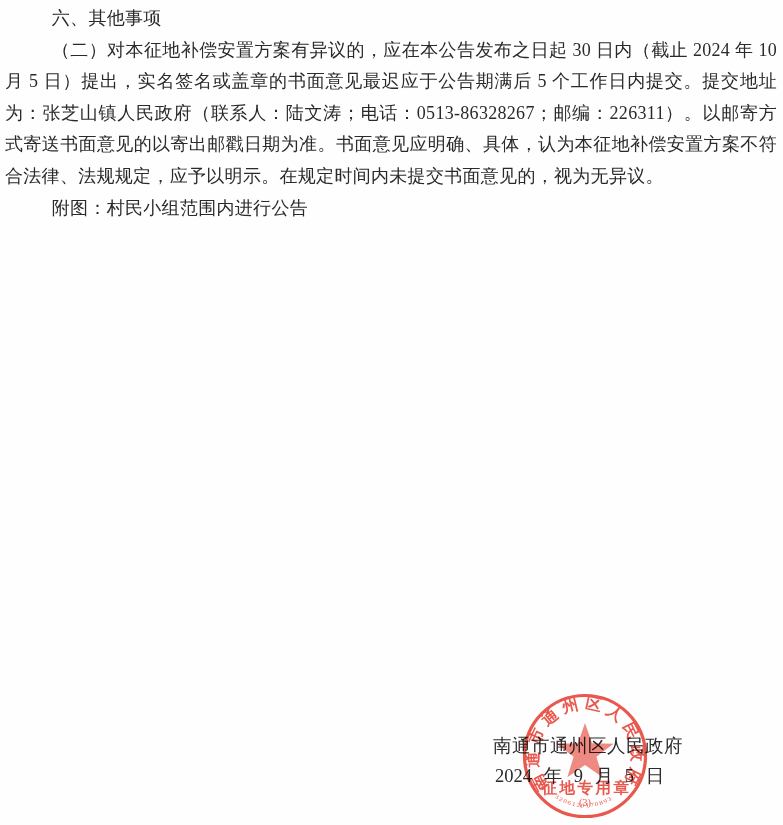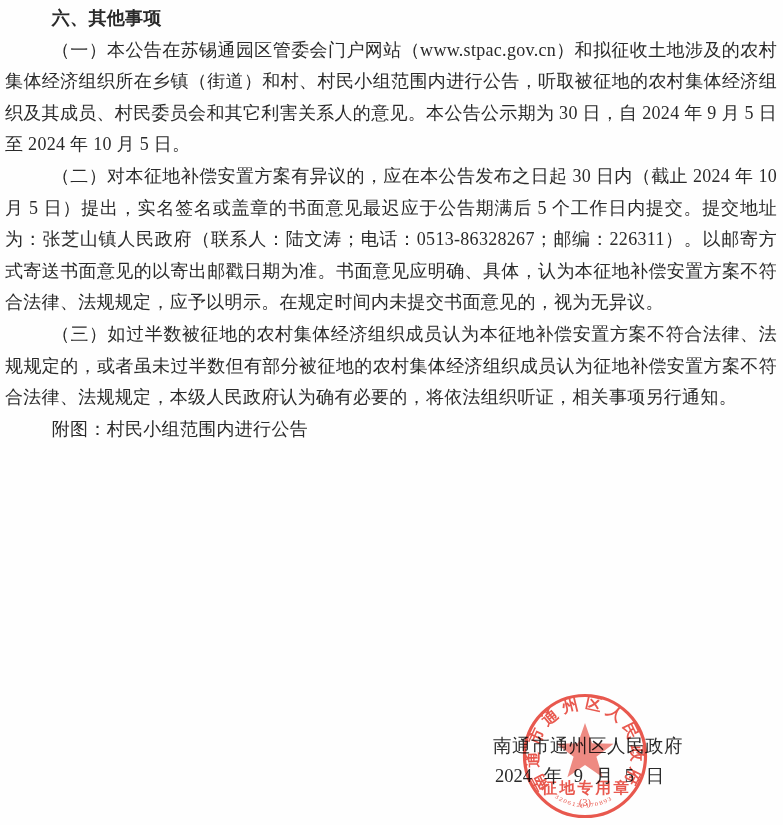--- a/index.html
+++ b/index.html
@@ -13,21 +13,21 @@
   }
   .content {
     position:absolute;
     left:5px; right:6px; top:3px;
     font-size:18px;
     line-height:31.6px;
     letter-spacing:0.3px;
     text-align:justify;
   }
   .content p { margin:0; text-indent:2.6em; }
-  .heading { font-weight:bold; }
+  .heading { font-weight:normal; }
   .attachment { margin-top:31.6px; }
   .sig-issuer {
     position:absolute; left:493px; top:733px;
     font-size:18.5px; letter-spacing:0.5px; white-space:nowrap;
   }
   .sig-date {
     position:absolute; left:495px; top:763px;
     font-size:18.5px; word-spacing:7px; white-space:nowrap;
   }
   .seal {
@@ -42,23 +42,21 @@
   .seal .index { font-size:10.5px; }
   .seal .serial { font-size:5.6px; letter-spacing:1px; }
 </style>
 </head>
 <body>
 
 <div class="page">
 
   <div class="content">
     <p class="heading">六、其他事项</p>
-    <p>（一）本公告在苏锡通园区管委会门户网站（www.stpac.gov.cn）和拟征收土地涉及的农村集体经济组织所在乡镇（街道）和村、村民小组范围内进行公告，听取被征地的农村集体经济组织及其成员、村民委员会和其它利害关系人的意见。本公告公示期为 30 日，自 2024 年 9 月 5 日至 2024 年 10 月 5 日。</p>
     <p>（二）对本征地补偿安置方案有异议的，应在本公告发布之日起 30 日内（截止 2024 年 10 月 5 日）提出，实名签名或盖章的书面意见最迟应于公告期满后 5 个工作日内提交。提交地址为：张芝山镇人民政府（联系人：陆文涛；电话：0513-86328267；邮编：226311）。以邮寄方式寄送书面意见的以寄出邮戳日期为准。书面意见应明确、具体，认为本征地补偿安置方案不符合法律、法规规定，应予以明示。在规定时间内未提交书面意见的，视为无异议。</p>
-    <p>（三）如过半数被征地的农村集体经济组织成员认为本征地补偿安置方案不符合法律、法规规定的，或者虽未过半数但有部分被征地的农村集体经济组织成员认为征地补偿安置方案不符合法律、法规规定，本级人民政府认为确有必要的，将依法组织听证，相关事项另行通知。</p>
     <p class="attachment">附图：村民小组范围内进行公告</p>
   </div>
 
   <div class="sig-issuer">南通市通州区人民政府</div>
   <div class="sig-date">2024 年 9 月 5 日</div>
 
   <svg class="seal" viewBox="-70 -70 140 140" xmlns="http://www.w3.org/2000/svg">
     <defs>
       <path id="ring-path" d="M -33.2 33.2 A 47 47 0 1 1 33.2 33.2" fill="none"></path>
       <path id="serial-path" d="M -32 40 A 51.2 51.2 0 0 0 32 40" fill="none"></path>

